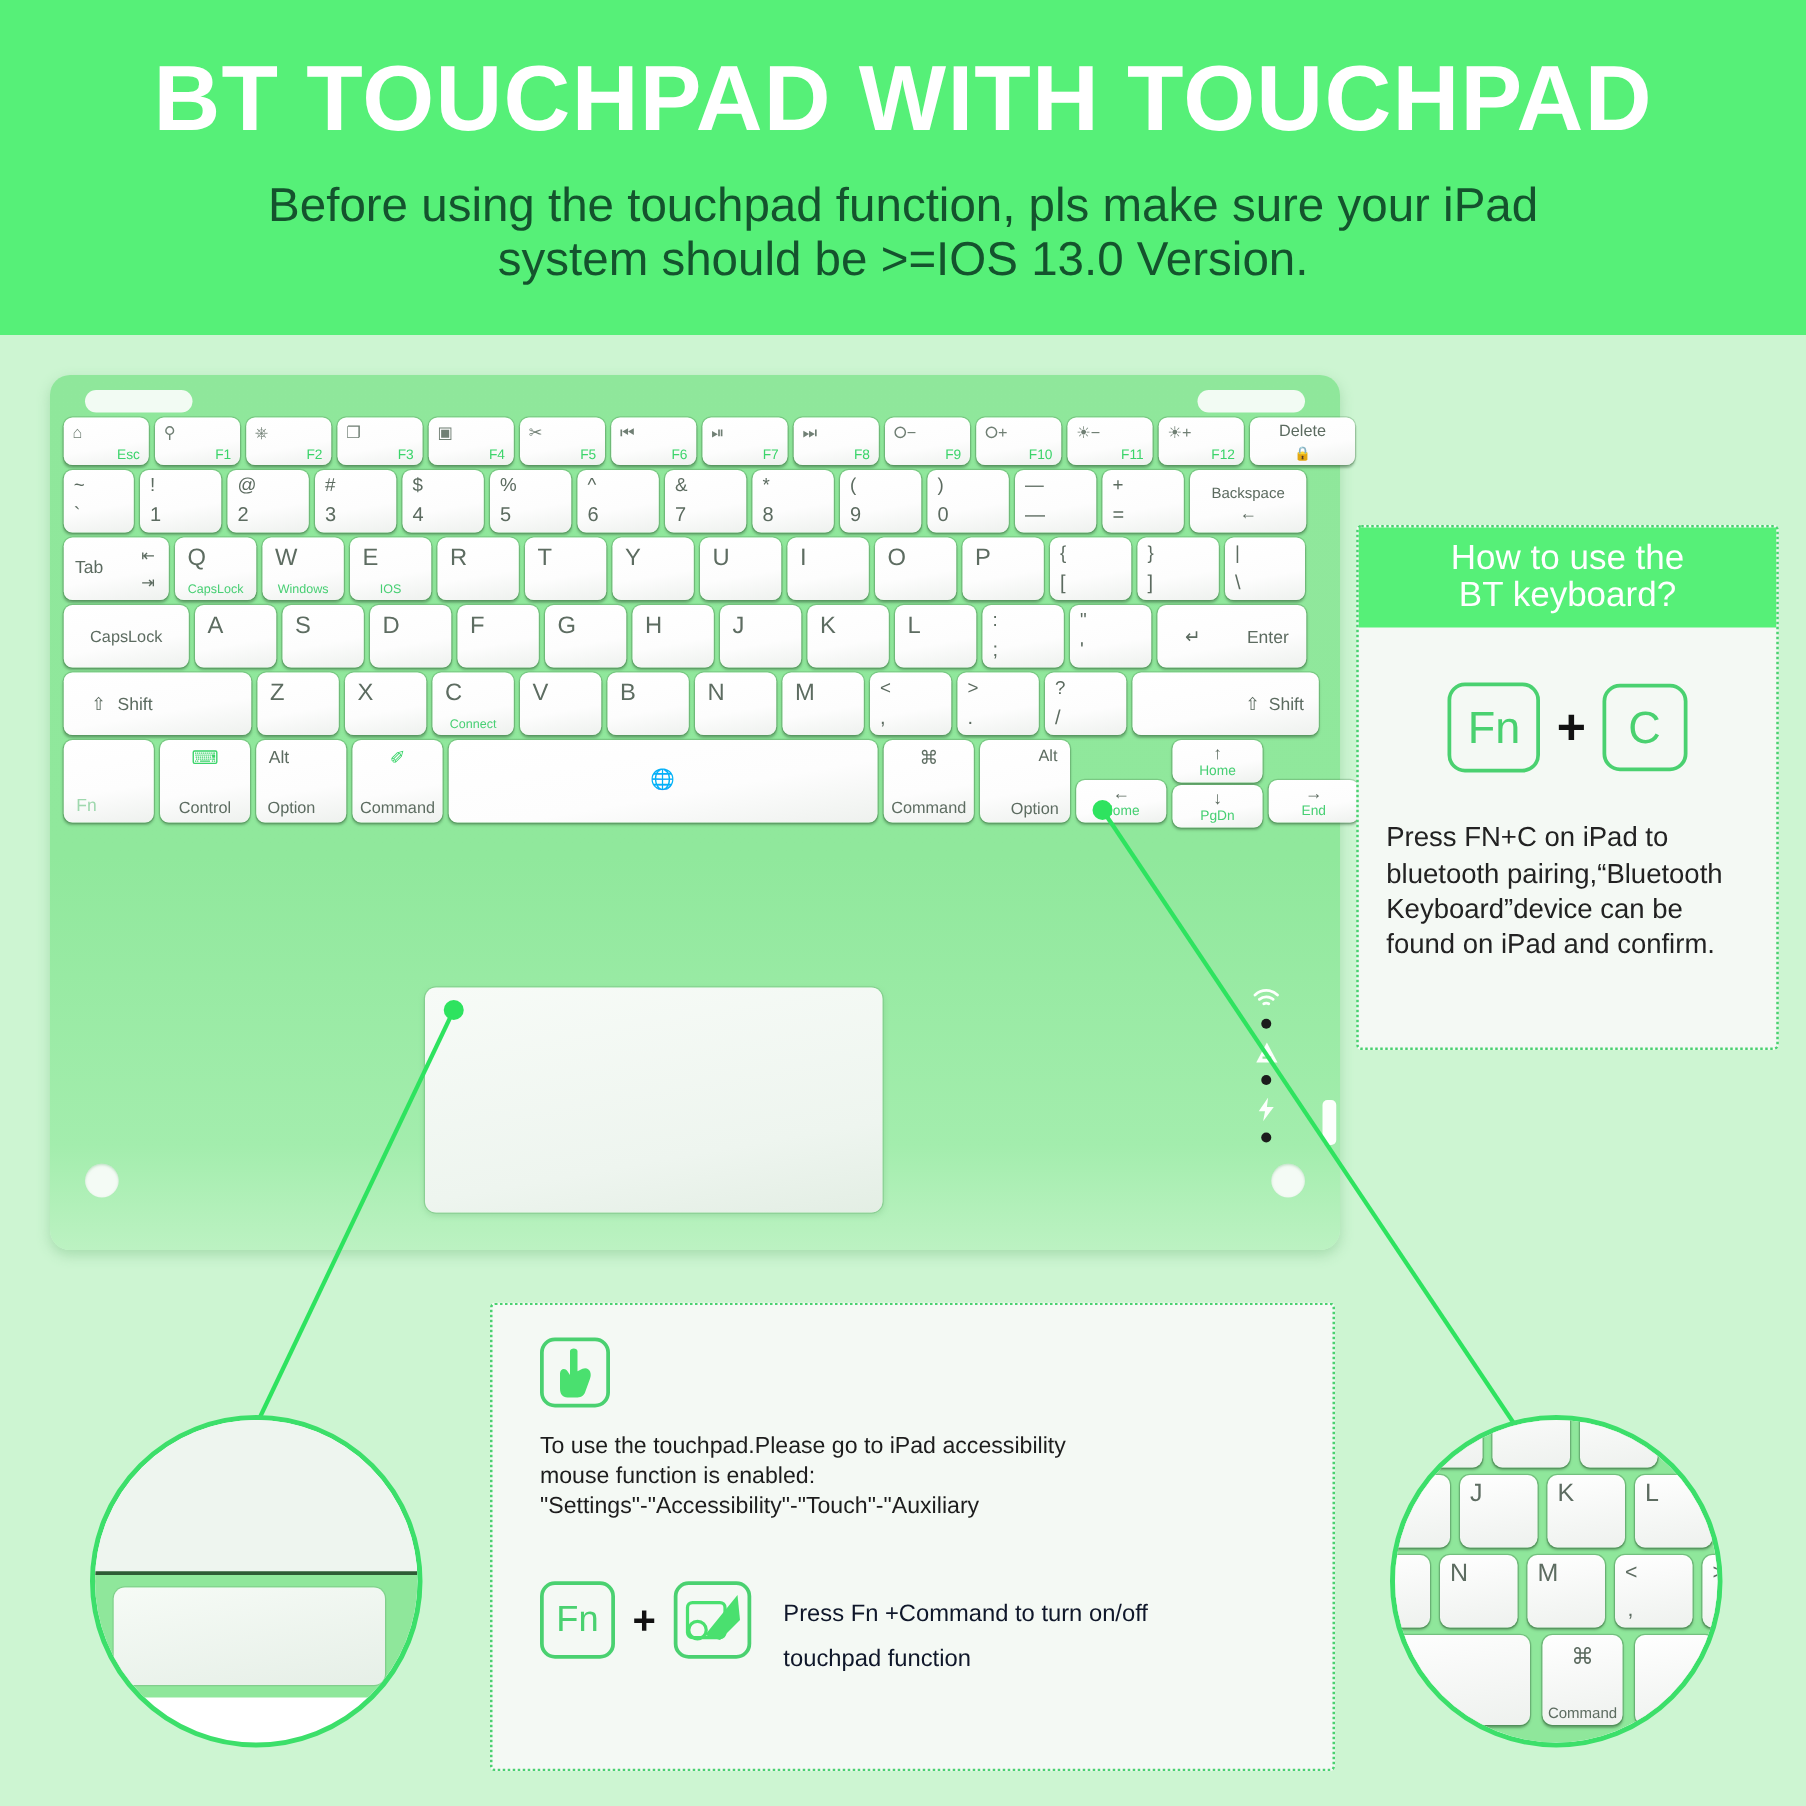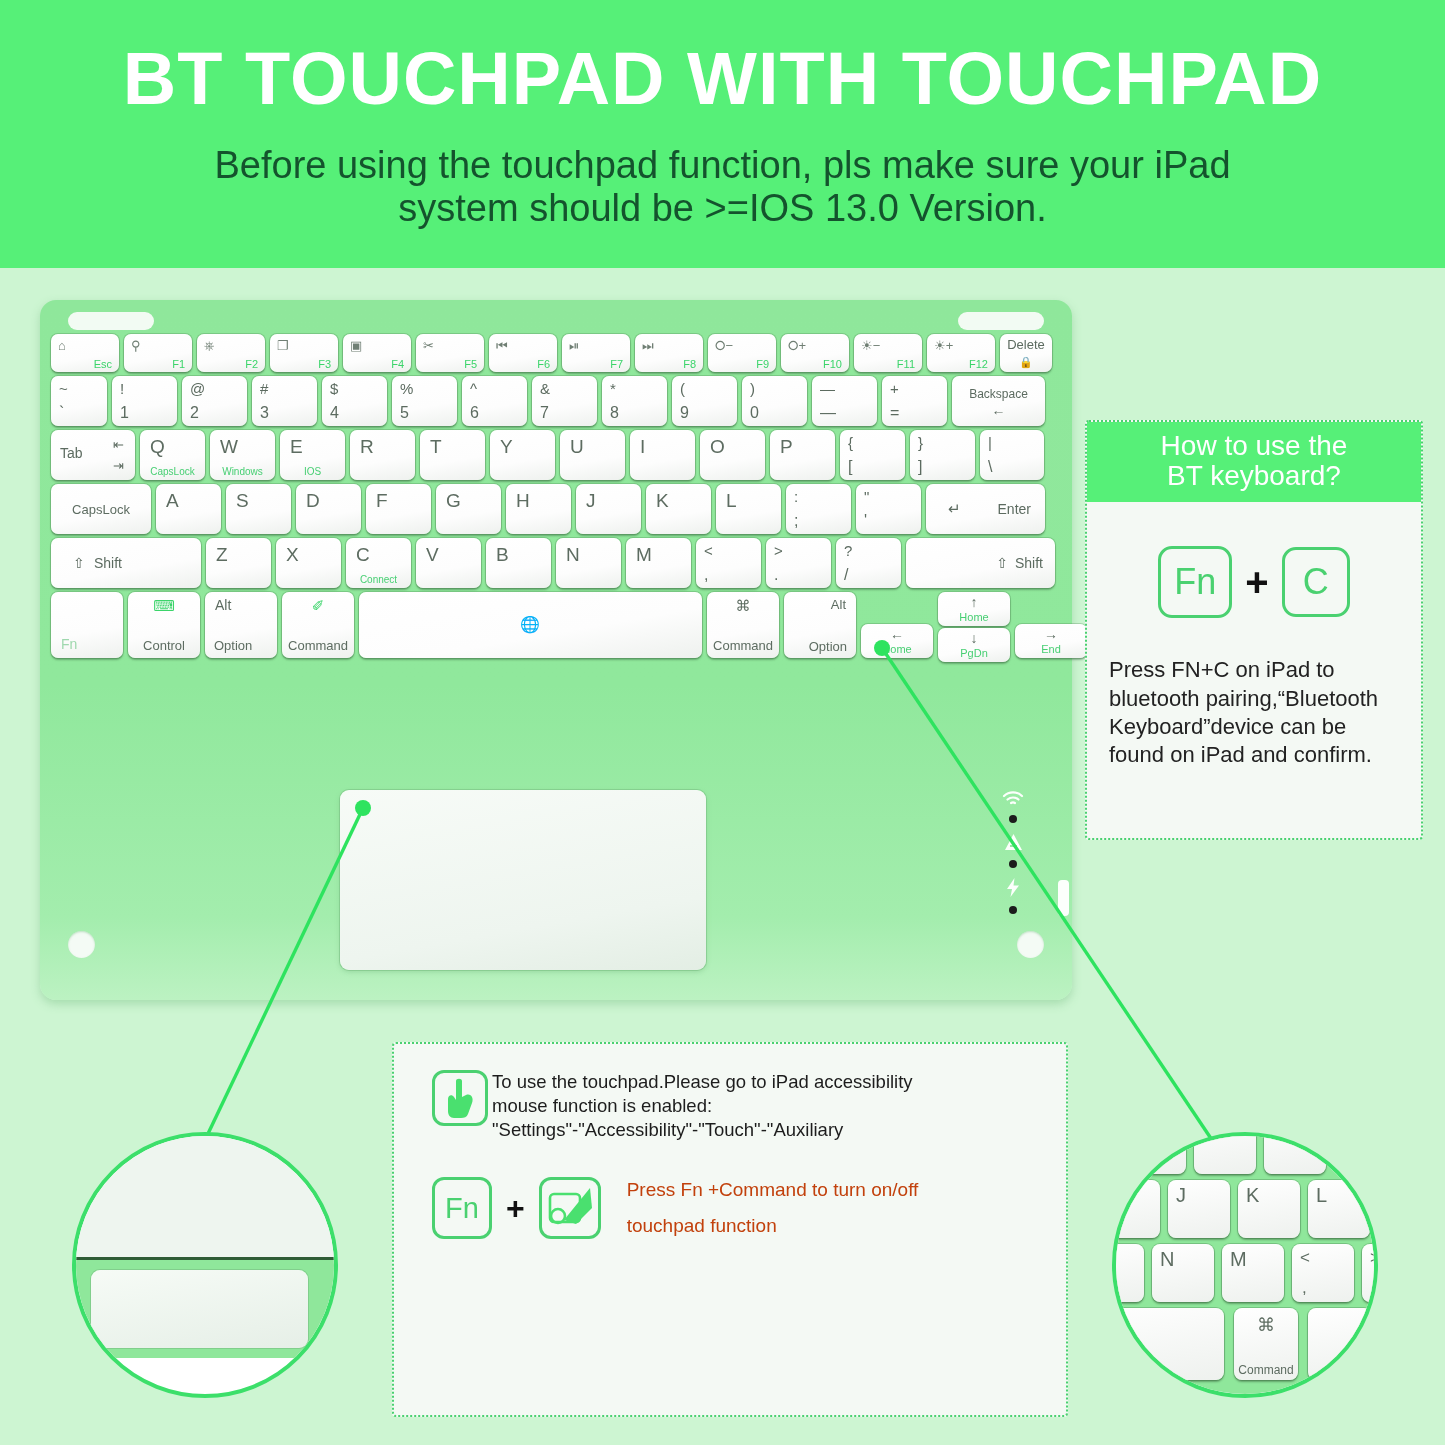--- a/index.html
+++ b/index.html
@@ -195,21 +195,22 @@
   }
   .panel-touch-title {
     color: #4ae06f;
     font-size: 46px;
     font-weight: bold;
     margin: 38px 0 0 36px;
   }
   .touch-row1 {
     display: flex;
     margin: 26px 26px 0 38px;
-    gap: 4px;
+    gap: 18px;
+    flex-direction: column;
   }
   .icon-box {
     flex: 0 0 auto;
     width: 56px; height: 56px;
     border: 3px solid #4ad170;
     border-radius: 12px;
     position: relative;
   }
   .touch-text {
     font-size: 18.5px;
@@ -227,22 +228,23 @@
     border: 3px solid #4ad170;
     border-radius: 12px;
     color: #4ad170;
     font-size: 29px;
     display: flex; align-items: center; justify-content: center;
   }
   .plus-sm { font-size: 32px; font-weight: bold; color: #111; }
   .touch-text2 {
     font-size: 19px;
     line-height: 1.9;
-    color: #c2410c;
+    color: #0f172a;
     margin-left: 12px;
+    margin-top: 28px;
   }
 
   
   .mag {
     position: absolute;
     border: 4px solid #3cdf6a;
     border-radius: 50%;
     overflow: hidden;
     background: #ffffff;
   }
@@ -346,21 +348,21 @@
         <span class="br-label">F10</span>
       </div>
       <div class="key fnrow" style="width:68px">
         <span class="tl-glyph">☀−</span>
         <span class="br-label">F11</span>
       </div>
       <div class="key fnrow" style="width:68px">
         <span class="tl-glyph">☀+</span>
         <span class="br-label">F12</span>
       </div>
-      <div class="key fnrow" style="width:52px;margin-right:0">
+      <div class="key fnrow" style="width:84px;margin-right:0">
         <span style="position:absolute;left:0;right:0;top:3px;text-align:center;font-size:13px">Delete</span>
         <span class="grn-bot">🔒</span>
       </div>
     </div>
 
     <div class="krow">
       <div class="key" style="width:56px">
         <span class="top-left">~</span>
         <span class="bot-left">`</span>
       </div>

